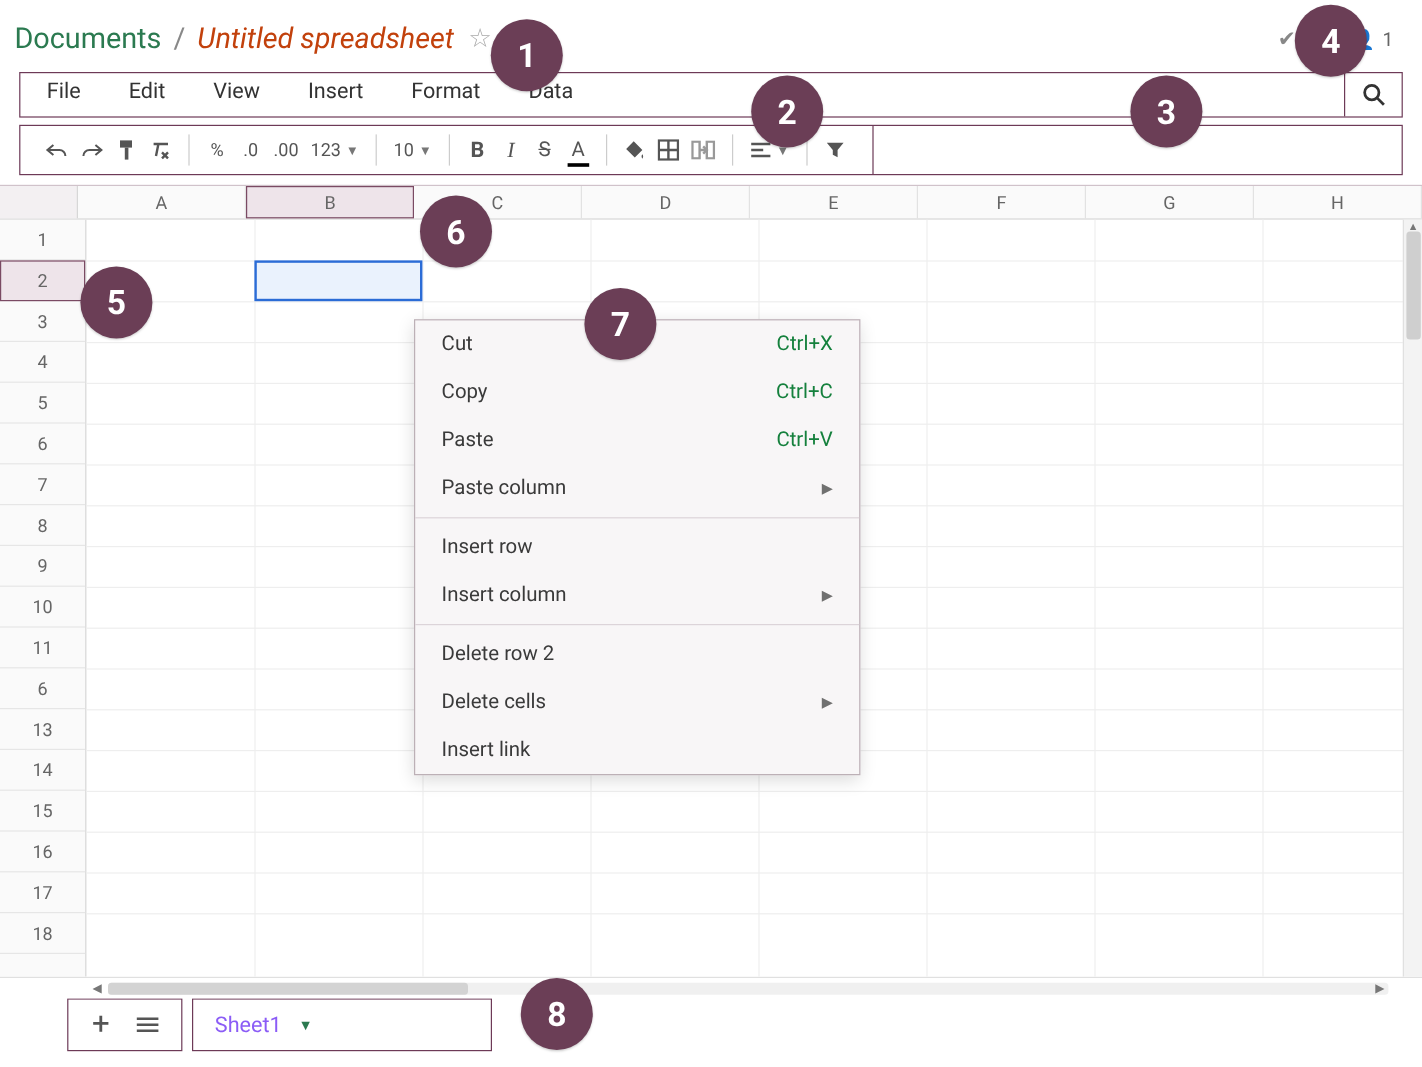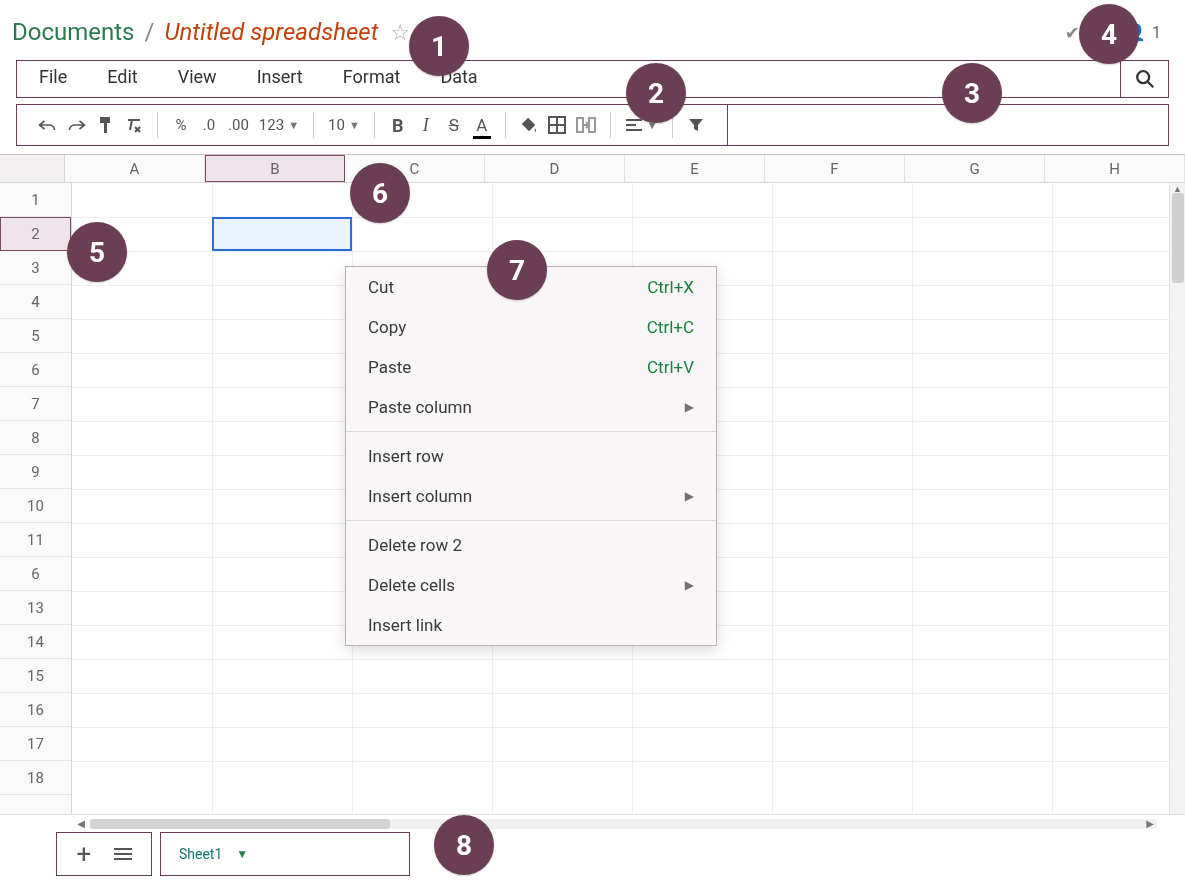--- a/index.html
+++ b/index.html
@@ -211,21 +211,21 @@
   padding:0 14px;
 }
 .tabs-box2 {
   border:1px solid #6d3a57;
   display:flex;
   align-items:center;
   padding:0 18px;
   gap:10px;
   flex:0 0 250px;
 }
-.sheet-name { color:#0f766e; font-size:14px; }
+.sheet-name { color:#8b5cf6; font-size:18px; }
 .tabs-box2 .caret-down { font-size:12px; color:#2b7a50; }
 
 
 .context-menu {
   position:absolute;
   top:266px;
   left:345px;
   width:372px;
   background:#f8f6f7;
   border:1px solid #bcb0b6;

